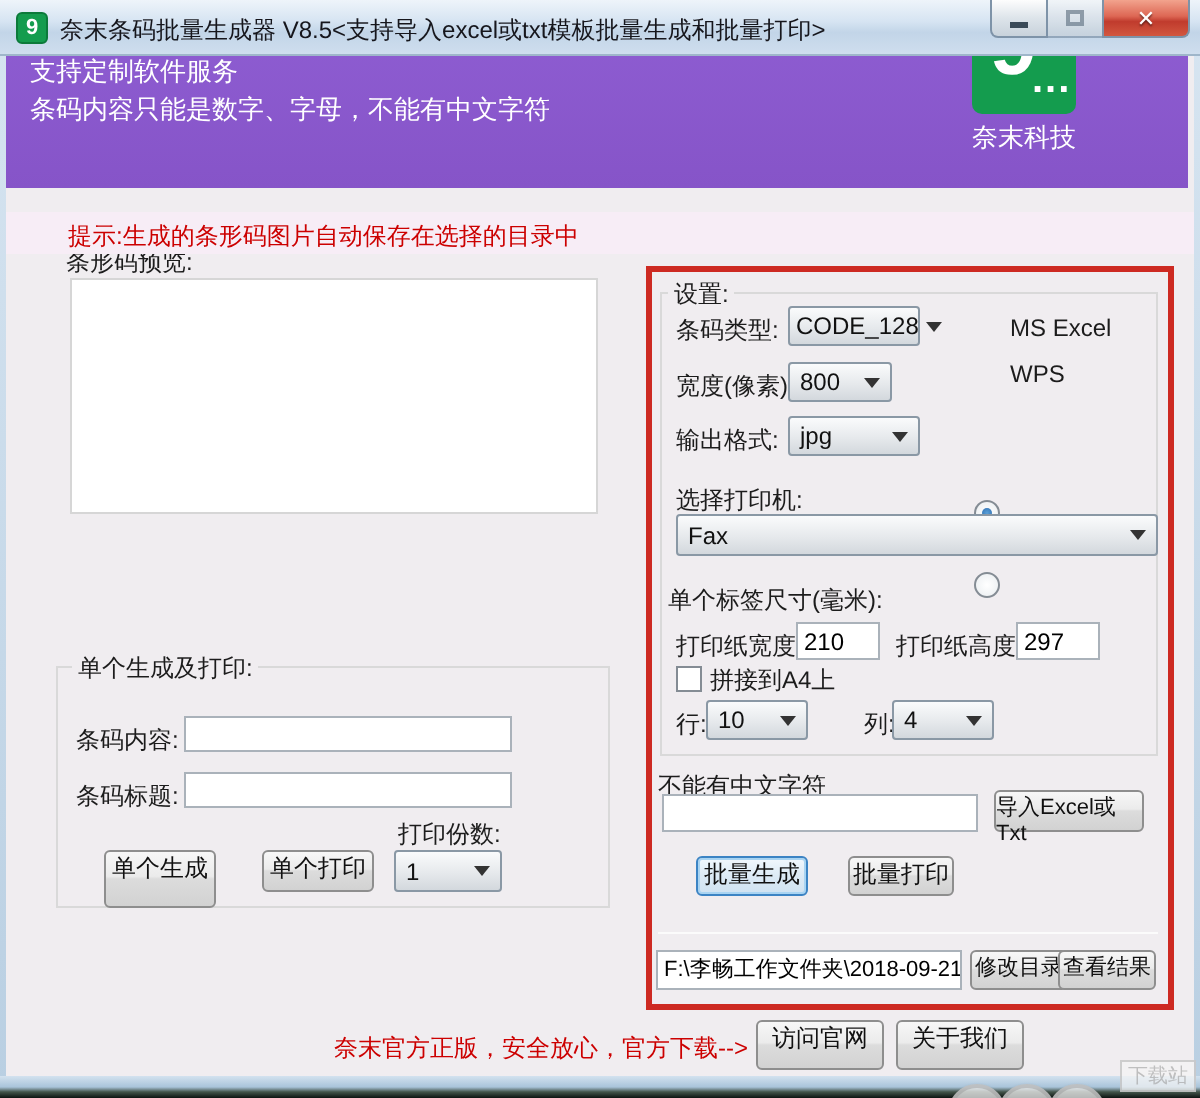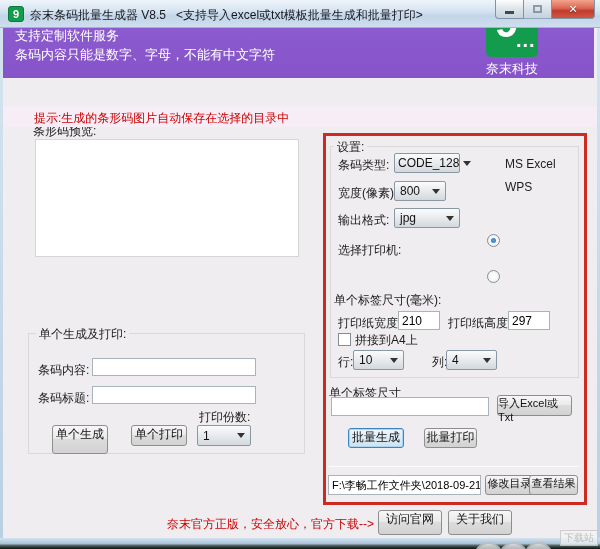--- a/index.html
+++ b/index.html
@@ -13,33 +13,33 @@
     background:linear-gradient(#eef4fa,#d6e4f2 40%,#c2d5e8 60%,#cfdeee);
     border-bottom:1px solid #9fb6ca; z-index:5; }
   .win-border { background:linear-gradient(180deg,#d7e5f1,#b9cfe2); z-index:4; }
   #border-left { left:0; top:0; width:3px; height:549px; }
   #border-right { left:597px; top:0; width:3px; height:549px; }
   #border-bottom { left:0; top:538px; width:600px; height:11px;
     background:linear-gradient(#d3e2ef,#a9c4da 50%,#44554b 72%,#0d1411); z-index:6; }
   #app-icon { left:8px; top:6px; width:16px; height:16px; background:#149c4e; border-radius:3px;
     color:#fff; font-size:11px; font-weight:bold; display:flex; align-items:center; justify-content:center; border:1px solid #0c7a3a; }
   #title-text { left:30px; top:7px; font-size:12px; color:#16161c; white-space:nowrap; }
-  #title-text .sub { margin-left:10px; }
+  #title-text .sub { }
   #win-buttons { right:5px; top:0; display:flex; z-index:7; }
   .winbtn { height:19px; border:1px solid #7e93a8; border-top:none;
     display:flex; align-items:center; justify-content:center; cursor:pointer; }
   #btn-min { width:29px; border-radius:0 0 0 4px; background:linear-gradient(#fdfdfd,#dde4ea 50%,#c8d2db); }
   #btn-max { width:27px; background:linear-gradient(#f2f5f8,#d9e0e7 50%,#c9d2da); opacity:.7; border-left:none; border-right:none; }
   #btn-close { width:44px; border-radius:0 0 4px 0; background:linear-gradient(#f2a38d,#dd6754 45%,#c03b2d 60%,#d2573f);
     color:#fff; font-size:11px; font-weight:bold; text-shadow:0 1px 1px rgba(0,0,0,.5); }
   .min-glyph { width:9px; height:3px; background:#3a4a58; margin-top:6px; }
   .max-glyph { width:9px; height:8px; border:2px solid #6b7a88; }
 
   
-  #header { left:3px; top:28px; width:594px; height:78px; background:linear-gradient(#8f5ed3,#8654c8); z-index:3; }
+  #header { left:3px; top:28px; width:594px; height:94px; background:linear-gradient(#8f5ed3,#8654c8); z-index:3; }
   .hline { position:absolute; left:15px; color:#fff; font-size:13px; white-space:nowrap; }
   #logo { position:absolute; left:486px; top:5px; width:52px; height:52px; background:#149c4e; border-radius:5px; color:#fff; }
   #logo .nine { position:absolute; left:9px; top:-6px; font-size:42px; font-weight:bold; }
   #logo .dots { position:absolute; left:30px; top:24px; font-size:20px; font-weight:bold; letter-spacing:1px; }
   #brand { position:absolute; left:478px; top:60px; width:68px; text-align:center; color:#fff; font-size:13px; }
 
   
   #tipbar { left:3px; top:106px; width:594px; height:21px; background:#f7edf6; z-index:2; }
   #tip-text { position:absolute; left:31px; top:4px; color:#cc0000; font-size:12px; }
 
@@ -164,20 +164,24 @@
     <span class="combo-arrow"></span>
   </div>
 
   <div class="abs lbl" style="left:338px;top:212px">输出格式:</div>
   <div class="abs combo" style="left:394px;top:208px;width:66px;height:20px">
     <span>jpg</span>
     <span class="combo-arrow"></span>
   </div>
 
   <div class="abs lbl" style="left:338px;top:242px">选择打印机:</div>
+  <div class="abs combo" style="left:338px;top:257px;width:241px;height:21px">
+    <span>Fax</span>
+    <span class="combo-arrow"></span>
+  </div>
 
   <div class="abs lbl" style="left:334px;top:292px">单个标签尺寸(毫米):</div>
   <div class="abs lbl" style="left:338px;top:315px">打印纸宽度:</div>
   <input class="abs tinput" style="left: 398px; top: 311px; width: 42px; height: 19px;" value="210">
   <div class="abs lbl" style="left:448px;top:315px">打印纸高度:</div>
   <input class="abs tinput" style="left: 508px; top: 311px; width: 42px; height: 19px;" value="297">
 
   <div class="abs checkbox" style="left:338px;top:333px"></div>
   <div class="abs lbl" style="left:355px;top:332px">拼接到A4上</div>
 
@@ -185,21 +189,21 @@
   <div class="abs combo" style="left:353px;top:350px;width:51px;height:20px">
     <span>10</span>
     <span class="combo-arrow"></span>
   </div>
   <div class="abs lbl" style="left:432px;top:354px">列:</div>
   <div class="abs combo" style="left:446px;top:350px;width:51px;height:20px">
     <span>4</span>
     <span class="combo-arrow"></span>
   </div>
 
-  <div id="batch-label" class="abs lbl" style="left:329px;top:385px">单个标签尺寸</div>
+  <div id="batch-label" class="abs lbl" style="left:329px;top:385px">不能有中文字符</div>
   <input class="abs tinput" style="left: 331px; top: 397px; width: 158px; height: 19px;" value="">
   <div class="abs btn small" style="left:497px;top:395px;width:75px;height:21px;font-size:11px">
     <span>导入Excel或Txt</span>
   </div>
 
   <div class="abs btn btn-focus" style="left:348px;top:428px;width:56px;height:20px">
     <span>批量生成</span>
   </div>
   <div class="abs btn" style="left:424px;top:428px;width:53px;height:20px">
     <span>批量打印</span>

